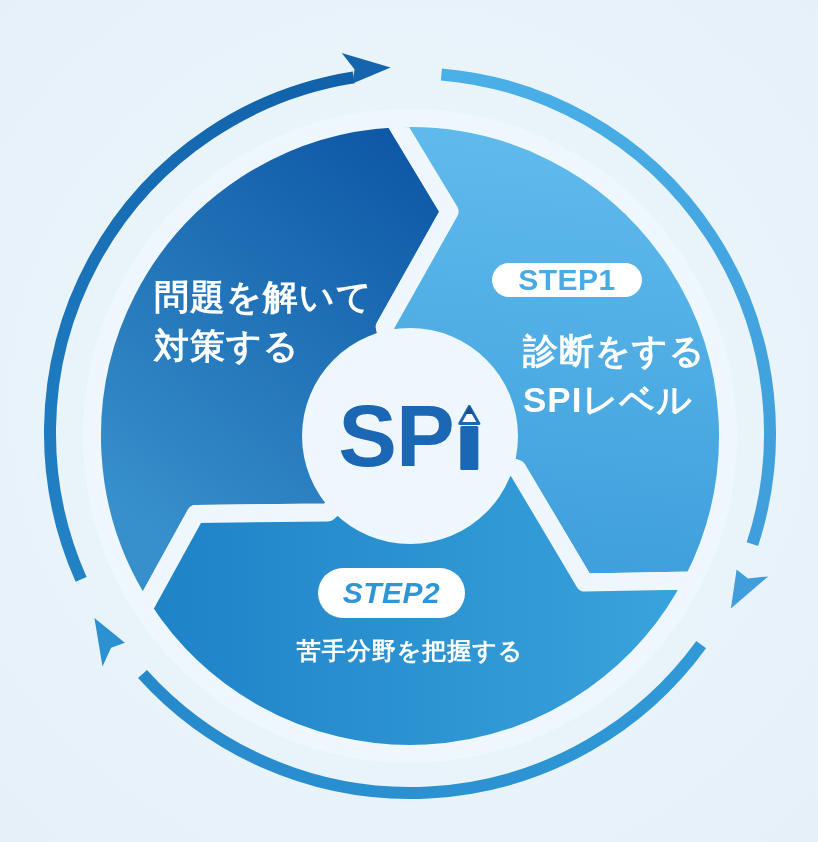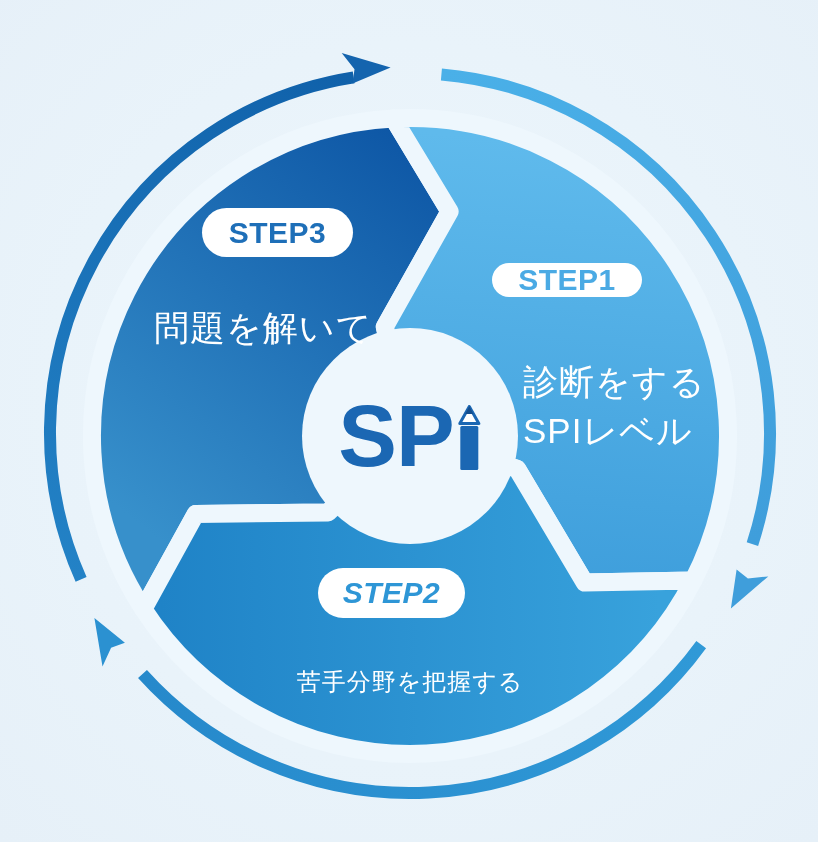--- a/index.html
+++ b/index.html
@@ -15,22 +15,22 @@
   .badge{
     position:absolute;display:flex;align-items:center;justify-content:center;
     background:#ffffff;border-radius:28px;
     font-weight:700;font-size:30px;letter-spacing:.5px;
   }
   .badge--step3{left:202px;top:208px;width:151px;height:49px;color:#1e6fb8;}
   .badge--step1{left:492px;top:263px;width:150px;height:34px;color:#4aaae4;}
   .badge--step2{left:318px;top:568px;width:147px;height:50px;color:#2e96d6;font-style:italic;}
 
   .desc{
-    position:absolute;color:#ffffff;font-weight:400;
-    font-size:35px;line-height:49px;letter-spacing:1px;white-space:nowrap;margin-top:31px;
+    position:absolute;color:#ffffff;font-weight:700;
+    font-size:35px;line-height:49px;letter-spacing:1px;white-space:nowrap;
   }
   .desc--step3{left:154px;top:272px;}
   .desc--step1{left:523px;top:326px;}
   .desc--step2{left:410px;top:626px;transform:translateX(-50%);font-size:24px;}
 
   .center-logo{
     position:absolute;left:410px;top:436px;transform:translate(-50%,-50%);
     text-align:left;color:#1b67b3;
   }
   .spi-row{display:inline-flex;line-height:1;}
@@ -91,25 +91,23 @@
     <div class="spi-row">
       <span class="spi-letters">SP</span>
       <svg class="pencil-svg" width="24" height="66" viewBox="0 0 24 66">
         <path d="M12 1.5 L21.5 18.5 L2.5 18.5 Z" fill="#ffffff" stroke="#1b67b3" stroke-width="3" stroke-linejoin="round"></path>
         <path d="M12 1 L16 9 L8 9 Z" fill="#134e8e"></path>
         <rect x="3" y="21" width="18" height="44" rx="1.5" fill="#1b67b3"></rect>
       </svg>
     </div>
   </div>
 
-  <div class="badge badge--step3">
-    <span>STEP3</span>
-  </div>
   <div class="desc desc--step3">
     <div>問題を解いて</div>
+    <div>対策する</div>
   </div>
 
   <div class="badge badge--step1">
     <span>STEP1</span>
   </div>
   <div class="desc desc--step1">
     <div>診断をする</div>
     <div>SPIレベル</div>
   </div>
 

